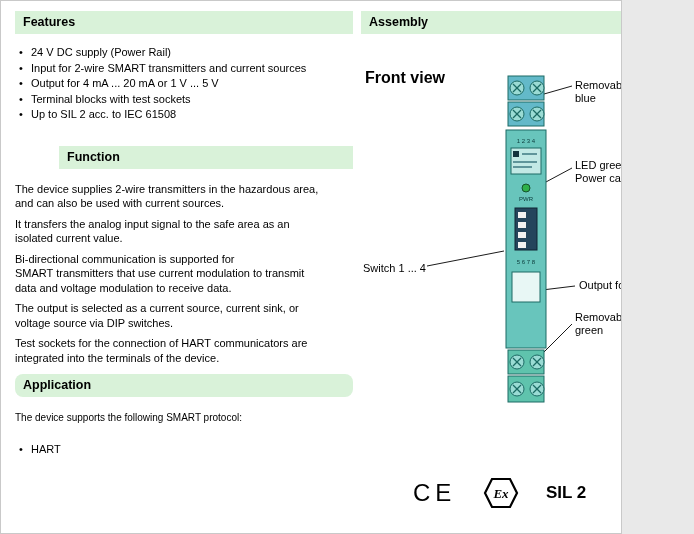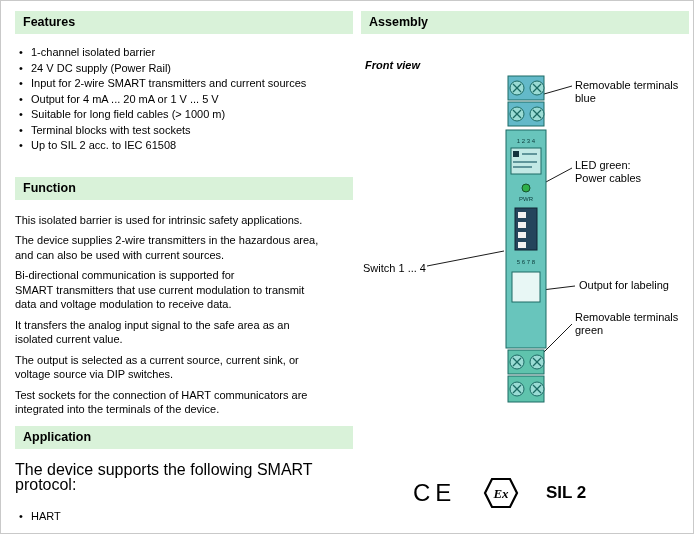--- a/index.html
+++ b/index.html
@@ -1,39 +1,39 @@
 <!DOCTYPE html>
 <html><head>
 <meta charset="utf-8">
 <style>
   html,body { margin:0; padding:0; background:#e9e9e9; }
   .page {
-    position:relative; width:694px; height:534px; background:#ffffff;
+    position:relative; width:622px; height:534px; background:#ffffff;
     font-family:"Liberation Sans", sans-serif; color:#000;
     border:1px solid #c9c9c9; box-sizing:border-box; overflow:hidden;
   }
   .section-header {
     background:#d9f2d9; font-weight:bold; font-size:12.5px;
     padding:4px 8px 5px 8px;
   }
   .col-left  { position:absolute; left:14px;  top:10px; width:338px; }
   .col-right { position:absolute; left:360px; top:10px; width:328px; height:514px; }
 
   ul.bullets { list-style:none; margin:11px 0 0 0; padding:0 0 0 4px; font-size:11px; }
   ul.bullets li { position:relative; padding-left:12px; line-height:15.5px; }
   ul.bullets li::before { content:"\2022"; position:absolute; left:0; }
 
   .paras { margin-top:13px; font-size:11px; }
   .paras p { margin:0 0 6px 0; line-height:14.5px; white-space:pre-line; }
 
-  .hdr-gap1 { margin-top:23px; }
-  .hdr-gap2 { margin-top:9px; }
-  .intro { font-size:16px; line-height:15px; margin:13px 0 0 0; }
-
-  .front-view { position:absolute; left:4px; top:48px; font-size:11px; font-weight:bold;font-style:italic; }
+  .hdr-gap1 { margin-top:23px;margin-left:44px; }
+  .hdr-gap2 { margin-top:9px;border-radius:8px; }
+  .intro { font-size:10px; line-height:15px; margin:13px 0 0 0; }
+
+  .front-view { position:absolute; left:4px; top:58px; font-size:16px; font-weight:bold; }
   .diagram-svg { position:absolute; left:0; top:45px; }
   .callout { position:absolute; font-size:11px; line-height:13px; white-space:pre-line; }
   .cl { fill:none; stroke:#000; stroke-width:0.9; }
   .dev-outline { stroke:#1d6b65; stroke-width:1; }
   .screw { fill:#9adbd4; stroke:#1d6b65; stroke-width:1; }
   .screw-slot { stroke:#1d6b65; stroke-width:1.2; }
   .dev-num { font-size:6px; fill:#0b3b3b; text-anchor:middle; font-family:"Liberation Sans",sans-serif; }
 
   .cert { position:absolute; top:462px; height:40px; display:flex; align-items:center; }
   .ce-mark { left:52px; font-size:24px; letter-spacing:5px; font-weight:500; }
@@ -43,41 +43,38 @@
 </head>
 <body>
 
 <div class="page">
 
   <div class="col-left">
     <div class="section-header">
       <span>Features</span>
     </div>
     <ul class="bullets">
-      <li>1-channel isolated barrier</li>
       <li>24 V DC supply (Power Rail)</li>
       <li>Input for 2-wire SMART transmitters and current sources</li>
       <li>Output for 4 mA ... 20 mA or 1 V ... 5 V</li>
-      <li>Suitable for long field cables (&gt; 1000 m)</li>
       <li>Terminal blocks with test sockets</li>
       <li>Up to SIL 2 acc. to IEC 61508</li>
     </ul>
 
     <div class="section-header hdr-gap1">
       <span>Function</span>
     </div>
     <div class="paras">
-      <p>This isolated barrier is used for intrinsic safety applications.</p>
       <p>The device supplies 2-wire transmitters in the hazardous area,
 and can also be used with current sources.</p>
+      <p>It transfers the analog input signal to the safe area as an
+isolated current value.</p>
       <p>Bi-directional communication is supported for
 SMART transmitters that use current modulation to transmit
 data and voltage modulation to receive data.</p>
-      <p>It transfers the analog input signal to the safe area as an
-isolated current value.</p>
       <p>The output is selected as a current source, current sink, or
 voltage source via DIP switches.</p>
       <p>Test sockets for the connection of HART communicators are
 integrated into the terminals of the device.</p>
     </div>
 
     <div class="section-header hdr-gap2">
       <span>Application</span>
     </div>
     <p class="intro">The device supports the following SMART protocol:</p>

